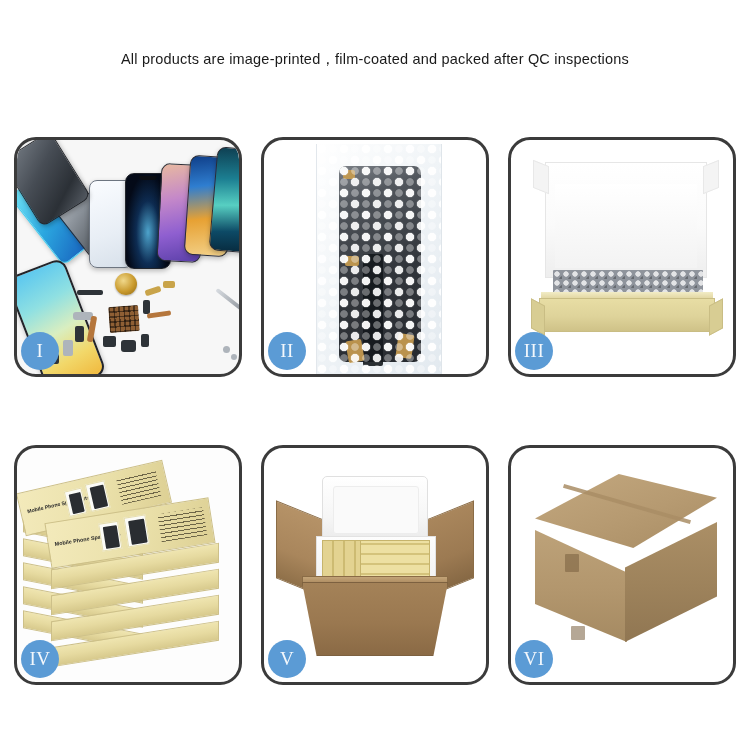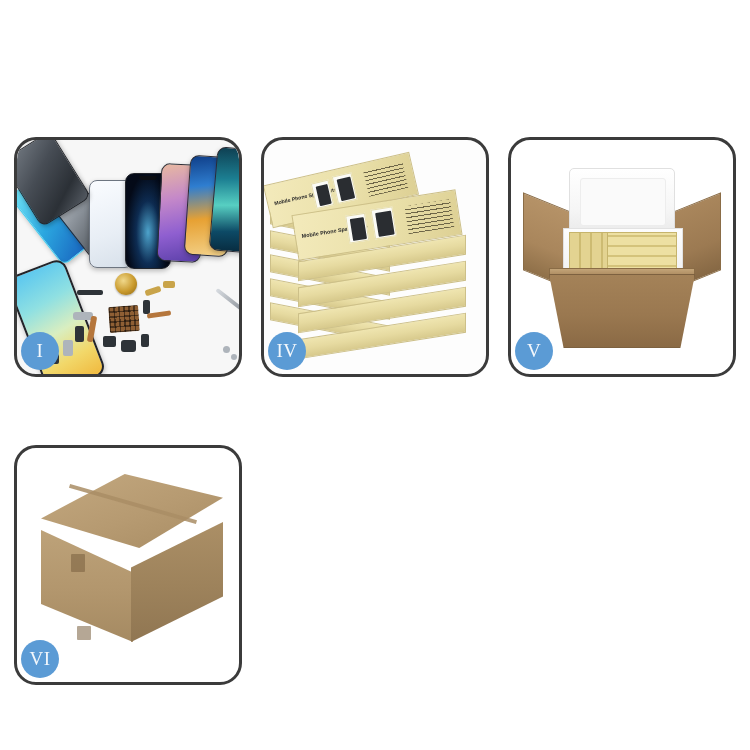--- a/index.html
+++ b/index.html
@@ -315,20 +315,21 @@
     clip-path: polygon(0 38%, 100% 0, 100% 62%, 0 100%);
   }
   .tape { position: absolute; background: rgba(120,95,62,.55); border-radius: 1px; }
 </style>
 </head>
 <body>
 
 <div class="page">
 
   <div class="header">
+    <div class="subtitle">All products are image-printed，film-coated and packed after QC inspections</div>
   </div>
 
   <div class="grid">
 
     <div class="panel p1">
       <div class="scene">
         <div class="ph ph-a"></div>
         <div class="ph ph-b"></div>
         <div class="ph ph-glass"></div>
         <div class="ph ph-black"></div>
@@ -354,21 +355,46 @@
         <div class="part dark" style="left:104px; top:200px; width:15px; height:12px; border-radius:3px;"></div>
         <div class="part dark" style="left:124px; top:194px; width:8px;  height:13px;"></div>
         <div class="part copper" style="left:130px; top:172px; width:24px; height:5px; transform:rotate(-8deg);"></div>
         <div class="part dark" style="left:30px;  top:214px; width:12px; height:10px;"></div>
         <div class="part light" style="left:206px; top:206px; width:7px;  height:7px; border-radius:50%;"></div>
         <div class="part light" style="left:214px; top:214px; width:6px;  height:6px; border-radius:50%;"></div>
       </div>
       <div class="badge">I</div>
     </div>
 
-
+    <div class="panel p2">
+      <div class="scene">
+        <div class="bubblebag">
+          <div class="screen-in"></div>
+          <div class="flex-tail"></div>
+          <div class="gold-tab" style="left:26px; top:26px; width:12px; height:9px;"></div>
+          <div class="gold-tab" style="left:28px; top:112px; width:14px; height:10px;"></div>
+          <div class="gold-tab" style="left:30px; top:196px; width:16px; height:22px; transform:rotate(-10deg);"></div>
+          <div class="gold-tab" style="left:80px; top:190px; width:16px; height:24px; transform:rotate(8deg);"></div>
+          <div class="bubbles"></div>
+          <div class="bubbles2"></div>
+        </div>
+      </div>
+      <div class="badge">II</div>
+    </div>
+
+    <div class="panel p3">
+      <div class="scene">
+        <div class="box3-lid"></div>
+        <div class="box3-foam"></div>
+        <div class="box3-bubble"></div>
+        <div class="box3-rim"></div>
+        <div class="box3-front"></div>
+      </div>
+      <div class="badge">III</div>
+    </div>
 
     <div class="panel p4">
       <div class="scene">
         <div class="stack">
 
           <div class="sbox" style="left:6px;  top:78px;  width:120px; height:18px; transform:skewY(11deg);"></div>
           <div class="sbox" style="left:6px;  top:102px; width:120px; height:18px; transform:skewY(11deg);"></div>
           <div class="sbox" style="left:6px;  top:126px; width:120px; height:18px; transform:skewY(11deg);"></div>
           <div class="sbox" style="left:6px;  top:150px; width:120px; height:18px; transform:skewY(11deg);"></div>
           <div class="sbox" style="left:6px;  top:174px; width:120px; height:18px; transform:skewY(11deg);"></div>

